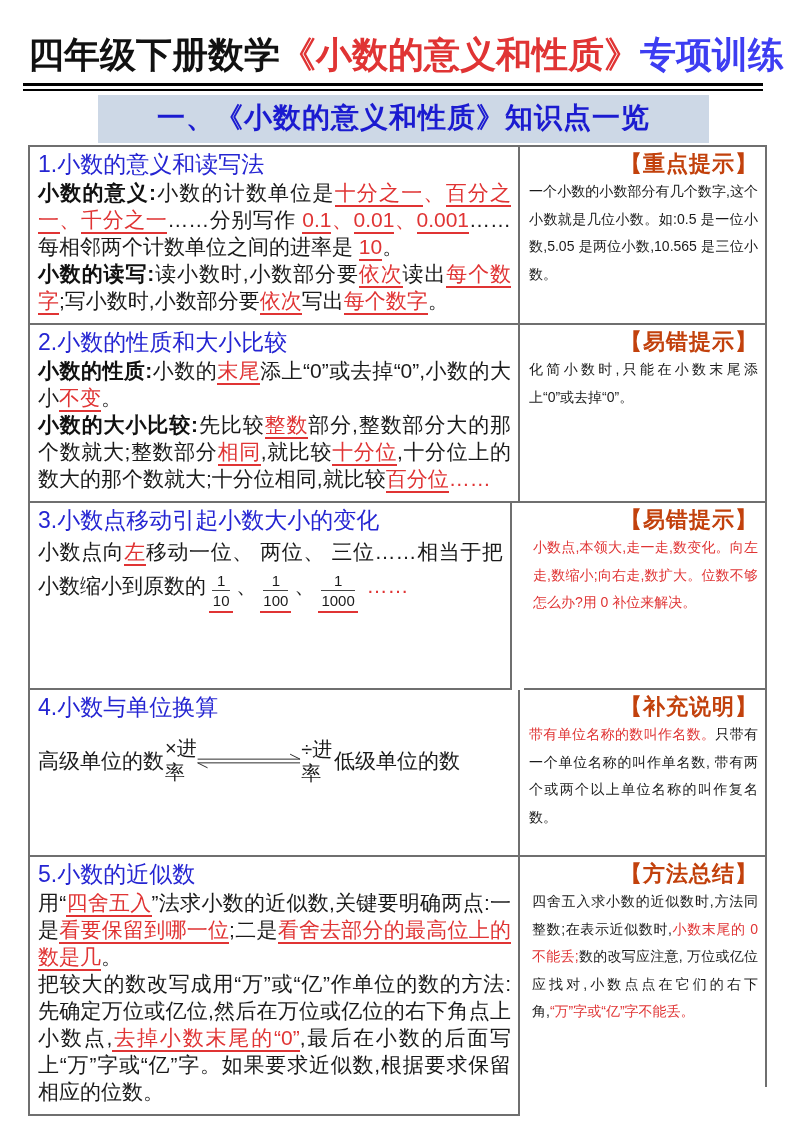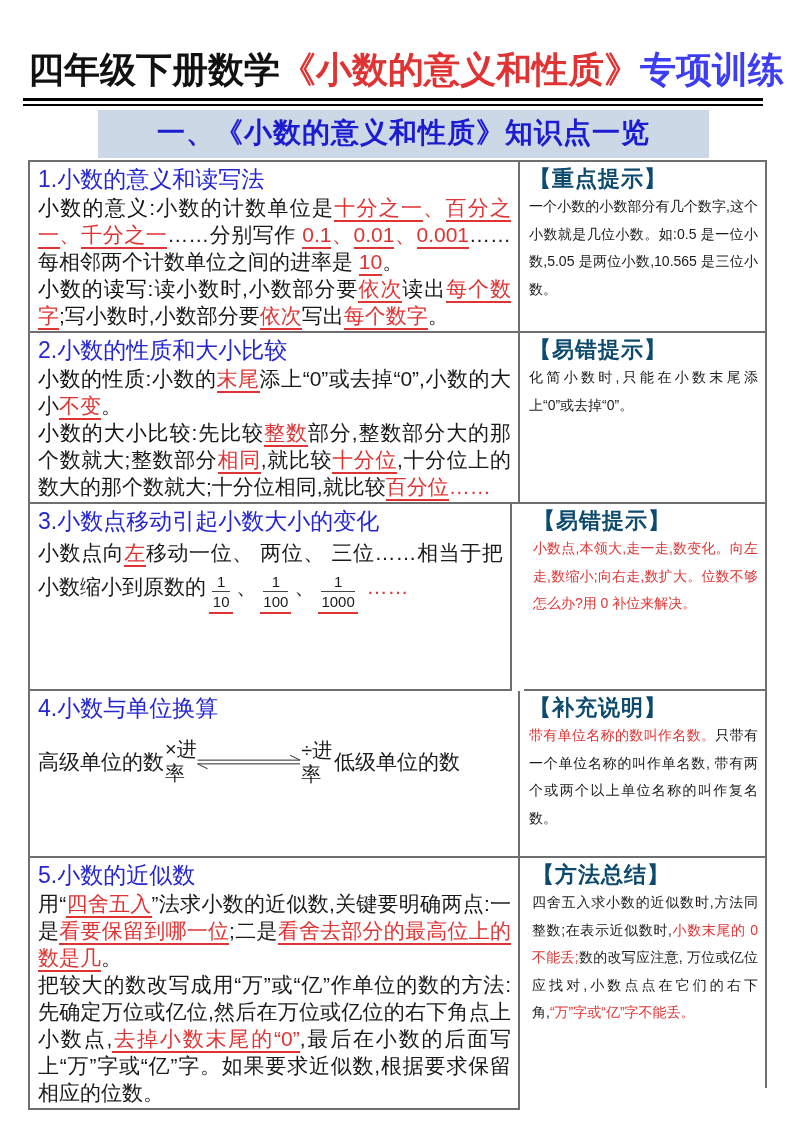--- a/index.html
+++ b/index.html
@@ -5,21 +5,21 @@
   html,body{margin:0;padding:0;}
   body{
     width:793px;height:1122px;background:#ffffff;position:relative;
     font-family:"Liberation Sans","DejaVu Sans",sans-serif;color:#1a1a1a;
     overflow:hidden;
   }
   .page{width:793px;height:1122px;}
 
   
   .main-title{
-    margin:0;padding:48px 0 0 28px;
+    margin:0;padding:33px 0 0 28px;
     font-size:36px;font-weight:700;line-height:1.2;white-space:nowrap;
     letter-spacing:0px;
   }
   .main-title .tb{color:#111111;}
   .main-title .tr{color:#e03434;}
   .main-title .tu{color:#3d3df2;}
 
   .double-rule{
     margin:7px 0 0 23px;width:740px;height:3px;
     border-top:3px solid #000;border-bottom:2px solid #000;
@@ -35,41 +35,41 @@
 
   
   .ktable{
     margin:2px 0 0 28px;width:737px;
     border-top:2px solid #6f6f6f;border-left:2px solid #6f6f6f;
   }
   .krow{display:flex;align-items:stretch;}
   .cell{box-sizing:border-box;}
   .cell-l{
     width:490px;border-right:2px solid #6f6f6f;border-bottom:2px solid #6f6f6f;
-    padding:3px 7px 2px 8px;
+    padding:3px 7px 9px 8px;
   }
   .cell-r{
     width:247px;border-right:2px solid #6f6f6f;border-bottom:2px solid #6f6f6f;
     padding:3px 7px 4px 9px;
   }
   .r1{min-height:166px;}
   .r2{min-height:170px;}
   .r3{min-height:187px;gap:12px;}
   .r4{min-height:167px;}
   .r5{min-height:243px;}
   .r5 .cell-r{border-bottom:none;height:230px;align-self:flex-start;overflow:visible;padding-left:12px;}
 
   .cell-heading{color:#2525d2;font-size:23px;line-height:29px;font-weight:400;}
   .para{font-size:21px;line-height:27px;text-align:justify;}
-  .para .b{font-weight:400;color:#111111;}
+  .para .b{font-weight:700;color:#111111;}
   .para .p{color:#1a1a1a;}
   .para .r{color:#e03434;}
   .para .ru{color:#e03434;border-bottom:2px solid #e03434;padding-bottom:1px;}
 
-  .note-header{font-weight:700;font-size:22px;line-height:28px;color:#0c4a6e;letter-spacing:1px;}
+  .note-header{font-weight:700;font-size:22px;line-height:28px;color:#c2410c;letter-spacing:1px;text-align:right;}
   .note-body{font-size:14px;line-height:27.5px;text-align:justify;}
 
   
   .frac{
     display:inline-block;text-align:center;line-height:1;vertical-align:-13px;
     border-bottom:2px solid #e03434;margin:0 3px;padding:0 3px 3px 3px;
   }
   .frac .fn{display:block;font-size:15px;color:#1a1a1a;padding:0 5px 2px 5px;border-bottom:1.5px solid #444444;}
   .frac .fd{display:block;font-size:15px;color:#1a1a1a;padding-top:2px;}
 

